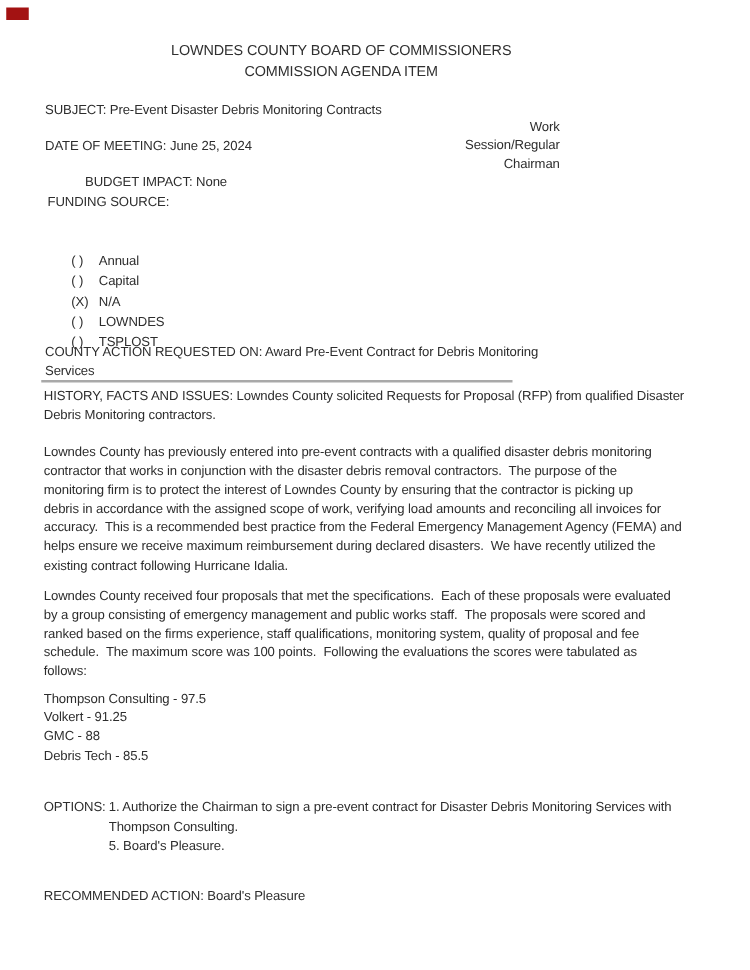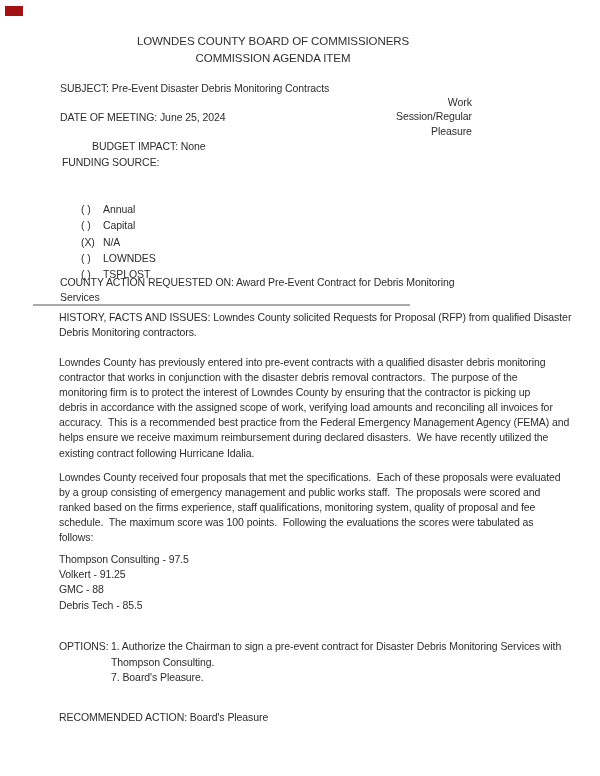--- a/index.html
+++ b/index.html
@@ -11,21 +11,21 @@
     position: relative;
     width: 600px;
     height: 776px;
     background: #ffffff;
     overflow: hidden;
     font-family: "Liberation Sans", "DejaVu Sans", sans-serif;
     color: #2d2d2d;
     font-size: 10.5px;
     letter-spacing: -0.08px;
   }
-  .abs { position: absolute; margin-left: 24px; }
+  .abs { position: absolute; }
   .line { white-space: pre; }
   .red-marker {
     position: absolute;
     left: 5px;
     top: 6px;
     width: 18px;
     height: 10px;
   }
   .doc-header {
     position: absolute;
@@ -72,21 +72,21 @@
   <div class="doc-header">
     <div class="line">LOWNDES COUNTY BOARD OF COMMISSIONERS</div>
     <div class="line">COMMISSION AGENDA ITEM</div>
   </div>
 
   <div class="abs subject line">SUBJECT: Pre-Event Disaster Debris Monitoring Contracts</div>
 
   <div class="abs meeting-type">
     <div class="line">Work</div>
     <div class="line">Session/Regular</div>
-    <div class="line">Pleasure</div>
+    <div class="line">Chairman</div>
   </div>
 
   <div class="abs meeting-date line">DATE OF MEETING: June 25, 2024</div>
 
   <div class="abs budget line">BUDGET IMPACT: None</div>
   <div class="abs funding line">FUNDING SOURCE:</div>
 
   <div class="abs fund-options">
     <div class="fund-row">
       <span class="fund-mark">( )</span><span>Annual</span>
@@ -139,18 +139,18 @@
     <div class="line">Thompson Consulting - 97.5</div>
     <div class="line">Volkert - 91.25</div>
     <div class="line">GMC - 88</div>
     <div class="line">Debris Tech - 85.5</div>
   </div>
 
   <div class="abs options-label line">OPTIONS:</div>
   <div class="abs options-content">
     <div class="line">1. Authorize the Chairman to sign a pre-event contract for Disaster Debris Monitoring Services with</div>
     <div class="line">Thompson Consulting.</div>
-    <div class="line">7. Board's Pleasure.</div>
+    <div class="line">5. Board's Pleasure.</div>
   </div>
 
   <div class="abs recommended line">RECOMMENDED ACTION: Board's Pleasure</div>
 
 </div>
 
 </body></html>

